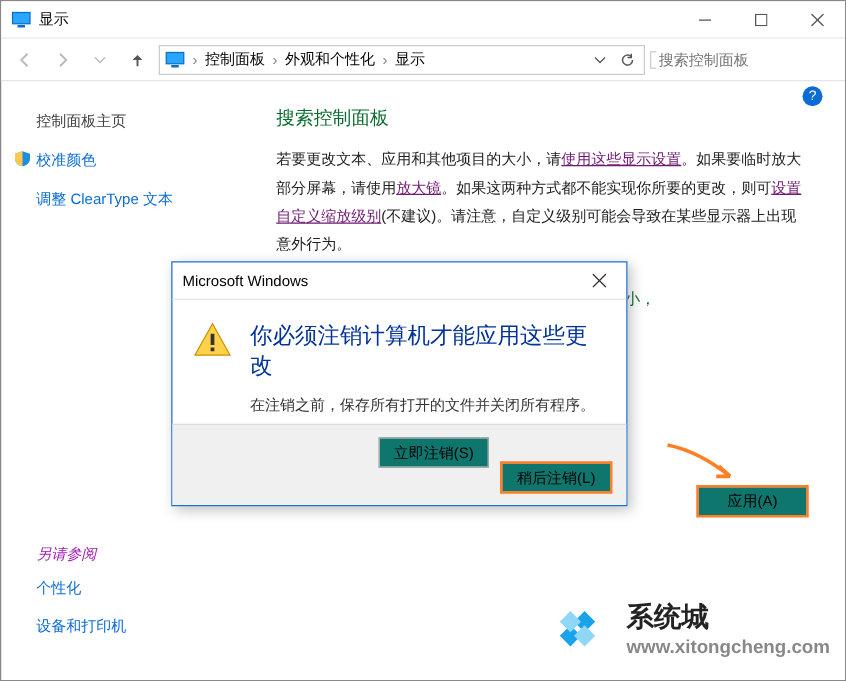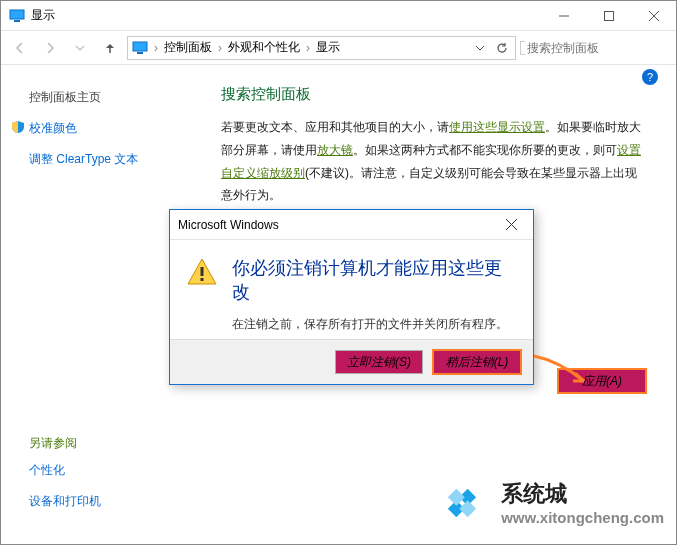--- a/index.html
+++ b/index.html
@@ -89,40 +89,40 @@
     white-space: nowrap;
   }
   .sidebar .first { color: #404040; }
   .sidebar .shield {
     width:14px; height:14px; display:inline-block; vertical-align:-2px; margin-right:4px;
     margin-left:-18px;
   }
   .sidebar .see-also {
     position: absolute; bottom: 20px; left: 28px;
   }
-  .sidebar .see-also .hdr { color: #4d7c0f; margin-bottom: 10px; }
+  .sidebar .see-also .hdr { color: #a21caf; margin-bottom: 10px; font-style: italic; }
   .content {
     flex: 1;
     padding: 20px 30px 10px 10px;
     color: #222;
   }
   .content h1 {
     font-size: 15px; font-weight: normal; color: #0a6b2f;
     margin: 0 0 12px 0;
   }
   .content .para {
     font-size: 12px; line-height: 1.9; color: #222;
   }
-  .content .para a { color: #4d7c0f; text-decoration: underline; }
+  .content .para a { color: #701a75; text-decoration: underline; }
   .content .sub-h {
     font-size: 12.5px; color: #0a6b2f; margin-top: 24px;
   }
   .dialog {
     position: absolute;
-    left: 168px; top: 208px;
+    left: 136px; top: 208px;
     width: 365px;
     border: 1px solid #1a6fcf;
     background: #fff;
     box-shadow: 3px 3px 10px rgba(0,0,0,0.25);
   }
   .dialog .dlg-title {
     display: flex; align-items: center; height: 30px;
     padding: 0 8px; font-size: 12px;
     border-bottom: 1px solid #e5e5e5;
   }
@@ -141,26 +141,25 @@
     font-size: 12px; color: #333;
   }
   .dlg-buttons {
     background: #f0f0f0;
     padding: 10px 12px;
     display: flex; justify-content: flex-end; gap: 10px;
     border-top: 1px solid #ddd;
   }
   .btn {
     min-width: 88px; height: 24px;
-    border: 1px solid #adadad; background: #be185d;
+    border: 1px solid #adadad; background: #0f766e;
     font-size: 12px; display:flex; align-items:center; justify-content:center;
     padding: 0 10px;
-    font-style: italic;
-  }
-  .btn.highlight-orange { outline: 2px solid #ff7f27; outline-offset: -1px; }
+  }
+  .btn.highlight-orange { outline: 2px solid #ff7f27; outline-offset: -1px; margin-top: 20px; }
   .apply-btn {
     position: absolute;
     right: 30px; top: 368px;
   }
   .arrow {
     position: absolute;
     left: 528px; top: 350px; width: 70px; height: 40px;
     pointer-events: none;
   }
   .watermark {

